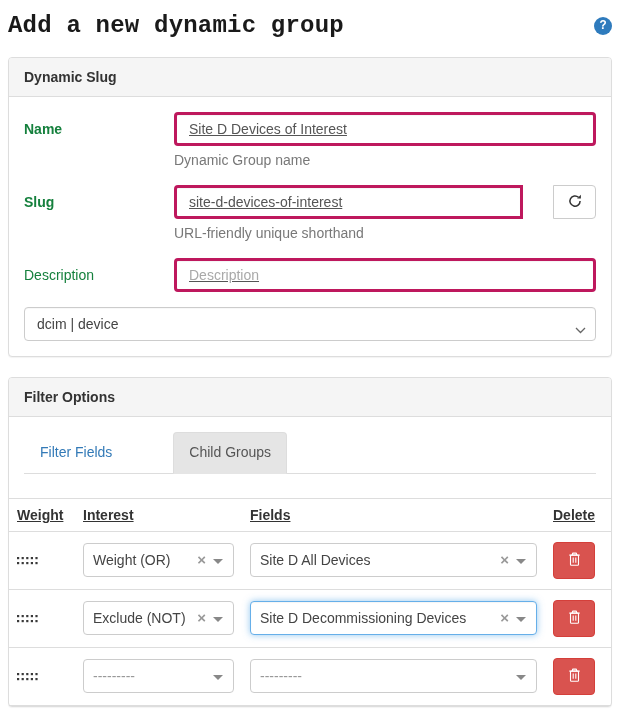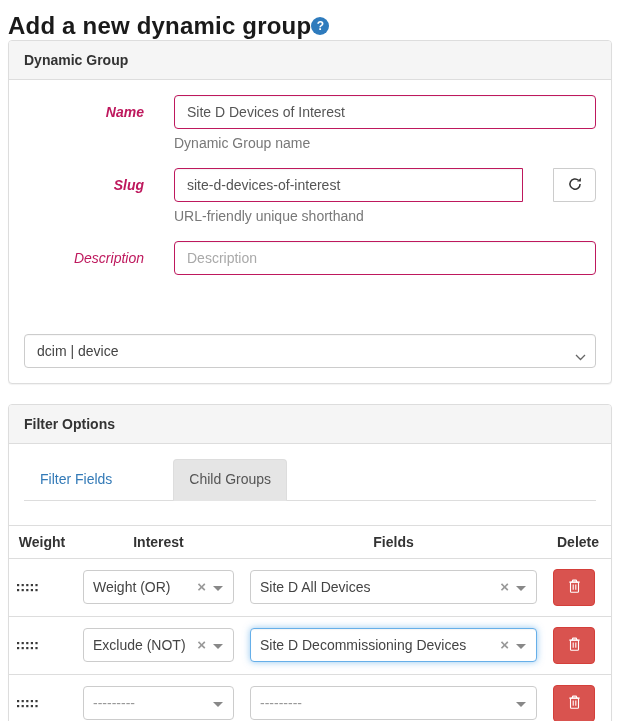--- a/index.html
+++ b/index.html
@@ -5,21 +5,21 @@
   * { box-sizing: border-box; margin: 0; padding: 0; }
   html, body { background: #fff; }
   body {
     width: 620px; height: 721px; overflow: hidden;
     padding: 8px;
     font-family: "Liberation Sans", "DejaVu Sans", sans-serif;
     font-size: 14px; color: #333;
   }
 
   
-  .page-head { display: flex; align-items: flex-start; margin: 4px 0 0; }
+  .page-head { display: flex; align-items: flex-start; justify-content: space-between; margin: 4px 0 18px; font-family: Liberation Mono, monospace; }
   .page-title { font-size: 24px; font-weight: 700; color: #1a1a1a; letter-spacing: .2px; }
   .help-circle {
     width: 18px; height: 18px; border-radius: 50%;
     background: #2e7bbd; color: #fff; font-size: 12px; font-weight: 700;
     display: flex; align-items: center; justify-content: center;
     margin-top: 5px; cursor: pointer; user-select: none;
   }
 
   
   .panel {
@@ -30,50 +30,50 @@
   .panel-heading {
     background: #f5f5f5; border-bottom: 1px solid #ddd;
     border-radius: 3px 3px 0 0;
     padding: 11px 15px; font-weight: 700; color: #333;
   }
   .panel-body { padding: 15px; }
 
   
   .form-group { display: flex; margin-bottom: 15px; }
   .form-label {
-    width: 150px; flex: 0 0 150px; text-align: right; padding-right: 30px;
-    font-weight: 700; line-height: 34px; color: #be185d; font-style: italic;
+    width: 150px; flex: 0 0 150px; padding-right: 30px;
+    font-weight: 700; line-height: 34px; color: #15803d;
   }
   .form-label.normal { font-weight: 400; }
   .form-field { flex: 1; min-width: 0; }
   .text-input {
     width: 100%; height: 34px; padding: 6px 12px;
-    border: 1px solid #be185d; border-radius: 4px;
+    border: 3px solid #be185d; border-radius: 4px;
     font: inherit; color: #555; background: #fff;
     box-shadow: inset 0 1px 1px rgba(0,0,0,.045);
     outline: none;
+    text-decoration: underline;
   }
   .text-input::placeholder { color: #a9a9a9; }
   .help-block { margin: 6px 0 2px; color: #787878; }
 
   .input-group { display: flex; gap: 31px; }
   .input-group .text-input { border-radius: 4px 0 0 4px; }
   .addon-btn {
     flex: 0 0 43px; height: 34px; margin-left: -1px;
     border: 1px solid #ccc; border-radius: 0 4px 4px 0;
     background: #fff; display: flex; align-items: center; justify-content: center;
     cursor: pointer;
   }
 
   .fake-select {
     position: relative; height: 34px; border: 1px solid #ccc; border-radius: 4px;
     background: #fff; display: flex; align-items: center;
     padding: 0 28px 0 12px; color: #444; cursor: pointer;
     box-shadow: inset 0 1px 1px rgba(0,0,0,.03);
-    margin-top: 44px;
   }
   .fake-select .chev { position: absolute; right: 9px; top: 13px; }
 
   
   .tabs-wrap { padding: 15px 15px 0; }
   .nav-tabs { display: flex; border-bottom: 1px solid #ddd; gap: 43px; }
   .nav-tab {
     padding: 10px 15px; margin-bottom: -1px; margin-right: 2px;
     border: 1px solid transparent; border-radius: 4px 4px 0 0;
     cursor: pointer; line-height: 1.42;
@@ -81,22 +81,22 @@
   .nav-tab.inactive { color: #337ab7; }
   .nav-tab.active {
     color: #555; background: #e5e5e5;
     border-color: #ddd #ddd transparent; 
   }
 
   
   .tab-content { padding-top: 24px; }
   table.groups { width: 100%; border-collapse: collapse; }
   .groups th {
-    text-align: center; font-weight: 700; color: #333;
-    padding: 8px; border-top: 1px solid #ddd; border-bottom: 1px solid #ddd;
+    text-align: left; font-weight: 700; color: #333;
+    padding: 8px; border-top: 1px solid #ddd; border-bottom: 1px solid #ddd; text-decoration: underline;
   }
   .groups td { padding: 10px 8px; border-bottom: 1px solid #ddd; vertical-align: middle; }
   .col-weight { width: 66px; }
   .col-operator { width: 167px; }
   .col-delete { width: 66px; }
 
   .drag-handle { display: inline-block; cursor: grab; padding: 4px 0; }
 
   .select2 {
     position: relative; height: 34px; width: 100%;
@@ -128,21 +128,21 @@
 </style>
 </head>
 <body>
 
 <div class="page-head">
   <h1 class="page-title">Add a new dynamic group</h1>
   <div class="help-circle">?</div>
 </div>
 
 <div class="panel">
-  <div class="panel-heading">Dynamic Group</div>
+  <div class="panel-heading">Dynamic Slug</div>
   <div class="panel-body">
 
     <div class="form-group">
       <label class="form-label">Name</label>
       <div class="form-field">
         <input class="text-input" type="text" value="Site D Devices of Interest" style="">
         <div class="help-block">Dynamic Group name</div>
       </div>
     </div>
 

